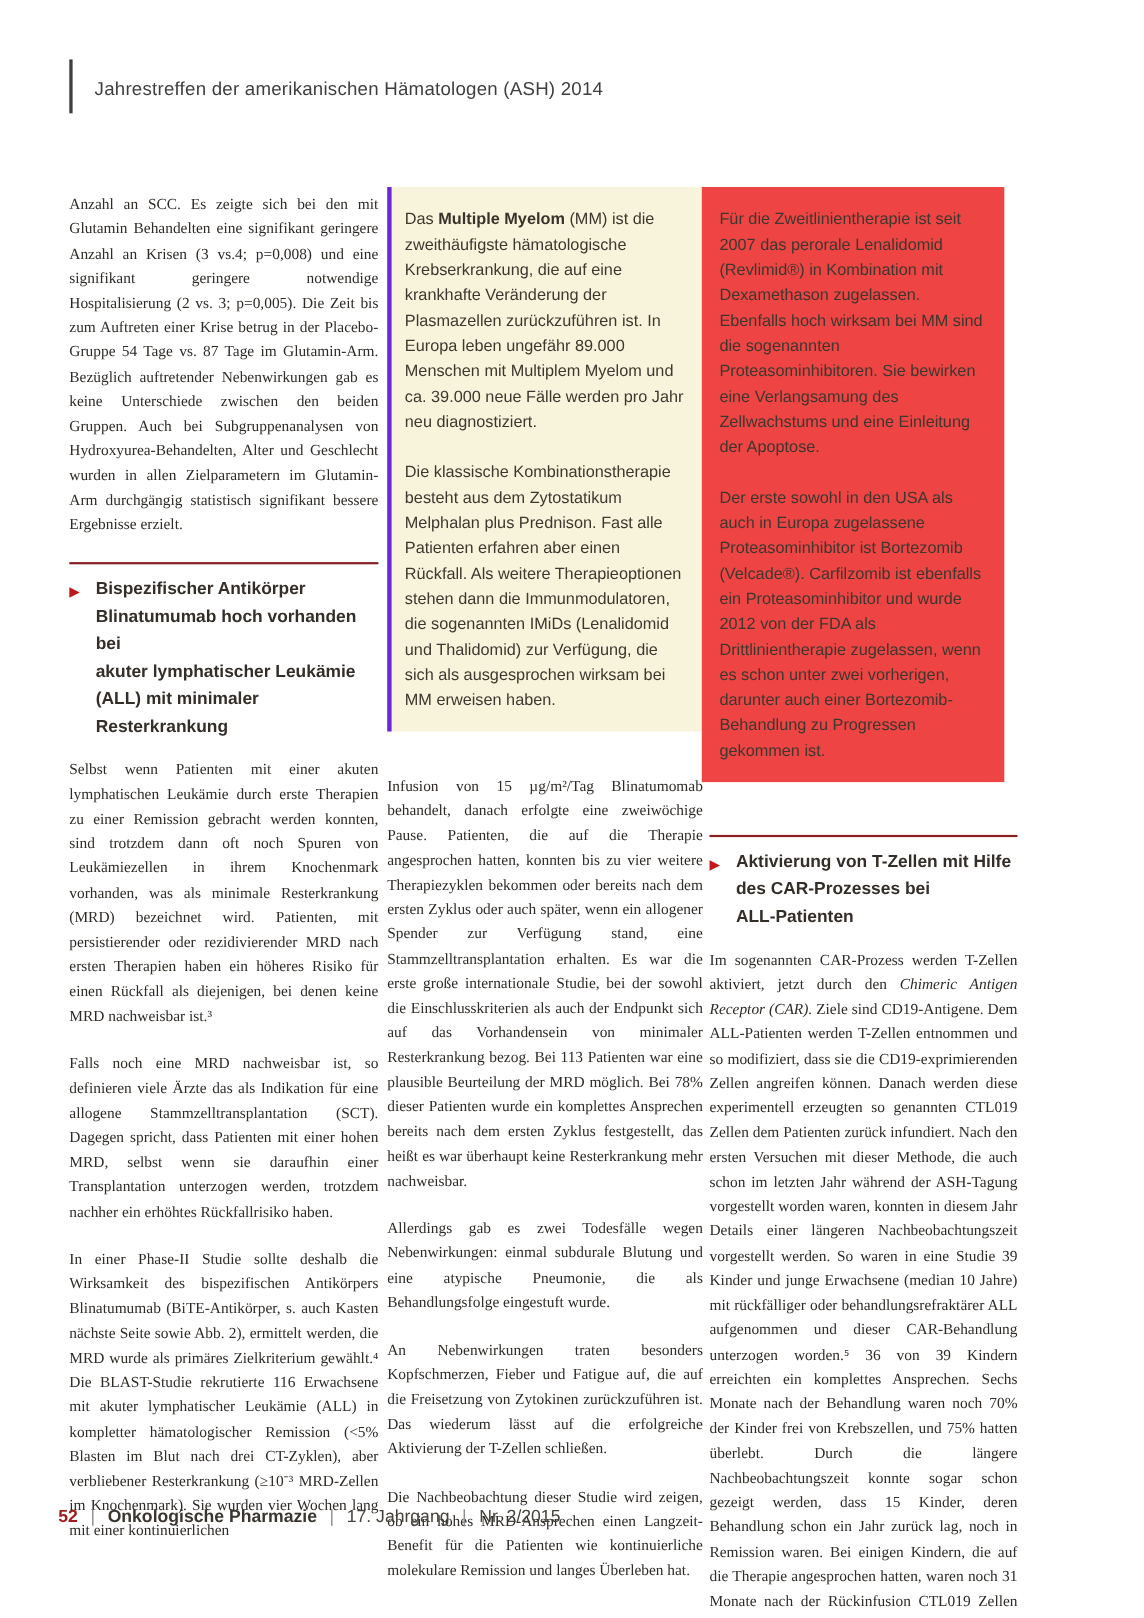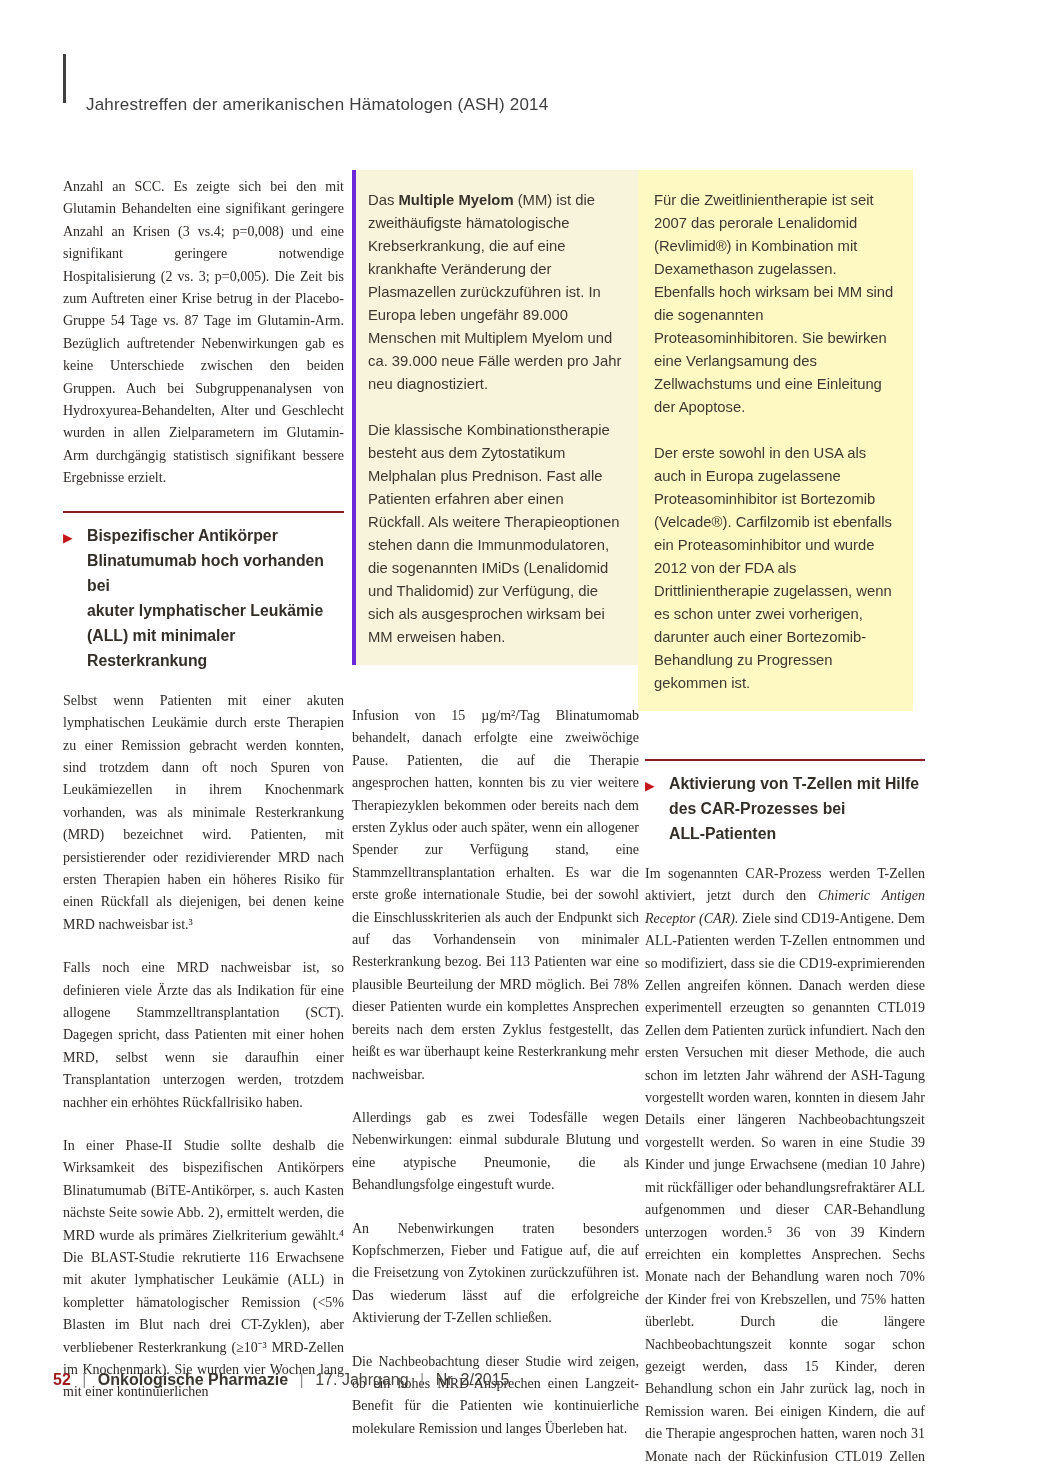--- a/index.html
+++ b/index.html
@@ -13,21 +13,21 @@
   .page { position: absolute; inset: 0; }
 
   
   .kicker-bar {
     position: absolute; left: 63px; top: 54px;
     width: 3px; height: 49px; background: #3f3f3f;
   }
   .kicker {
     position: absolute; left: 86px; top: 71px;
     font-family: "Liberation Sans", sans-serif;
-    font-size: 17px; color: #3e3e3e; letter-spacing: 0.2px; margin-top: 24px;
+    font-size: 17px; color: #3e3e3e; letter-spacing: 0.2px;
   }
 
   
   .col { position: absolute; }
   .col1 { left: 63px;  top: 176px; width: 281px; }
   .col2 { left: 352px; top: 170px; width: 287px; }
   .col3 { left: 645px; top: 170px; width: 280px; }
 
   p.serif {
     font-size: 14px; line-height: 22.4px;
@@ -45,21 +45,21 @@
     padding: 19px 15px 16px 12px;
     font-family: "Liberation Sans", sans-serif;
     font-size: 14.8px; line-height: 23px; color: #3c382f;
   }
   .infobox-left {
     border-left: 4px solid #6d28d9;
     background: #f8f4dc;
   }
   .infobox-right {
     margin-left: -7px; width: 275px;
-    background: #fef9c3;
+    background: #ef4444;
     padding-left: 16px;
   }
   .box-p { margin: 0 0 23px 0; }
   .box-p.last { margin-bottom: 0; }
   .box-p strong { font-weight: bold; color: #37332b; }
 
   
   .rule {
     border: none; border-top: 2px solid #8a1f23;
     margin: 0 0 10px 0; height: 0;

